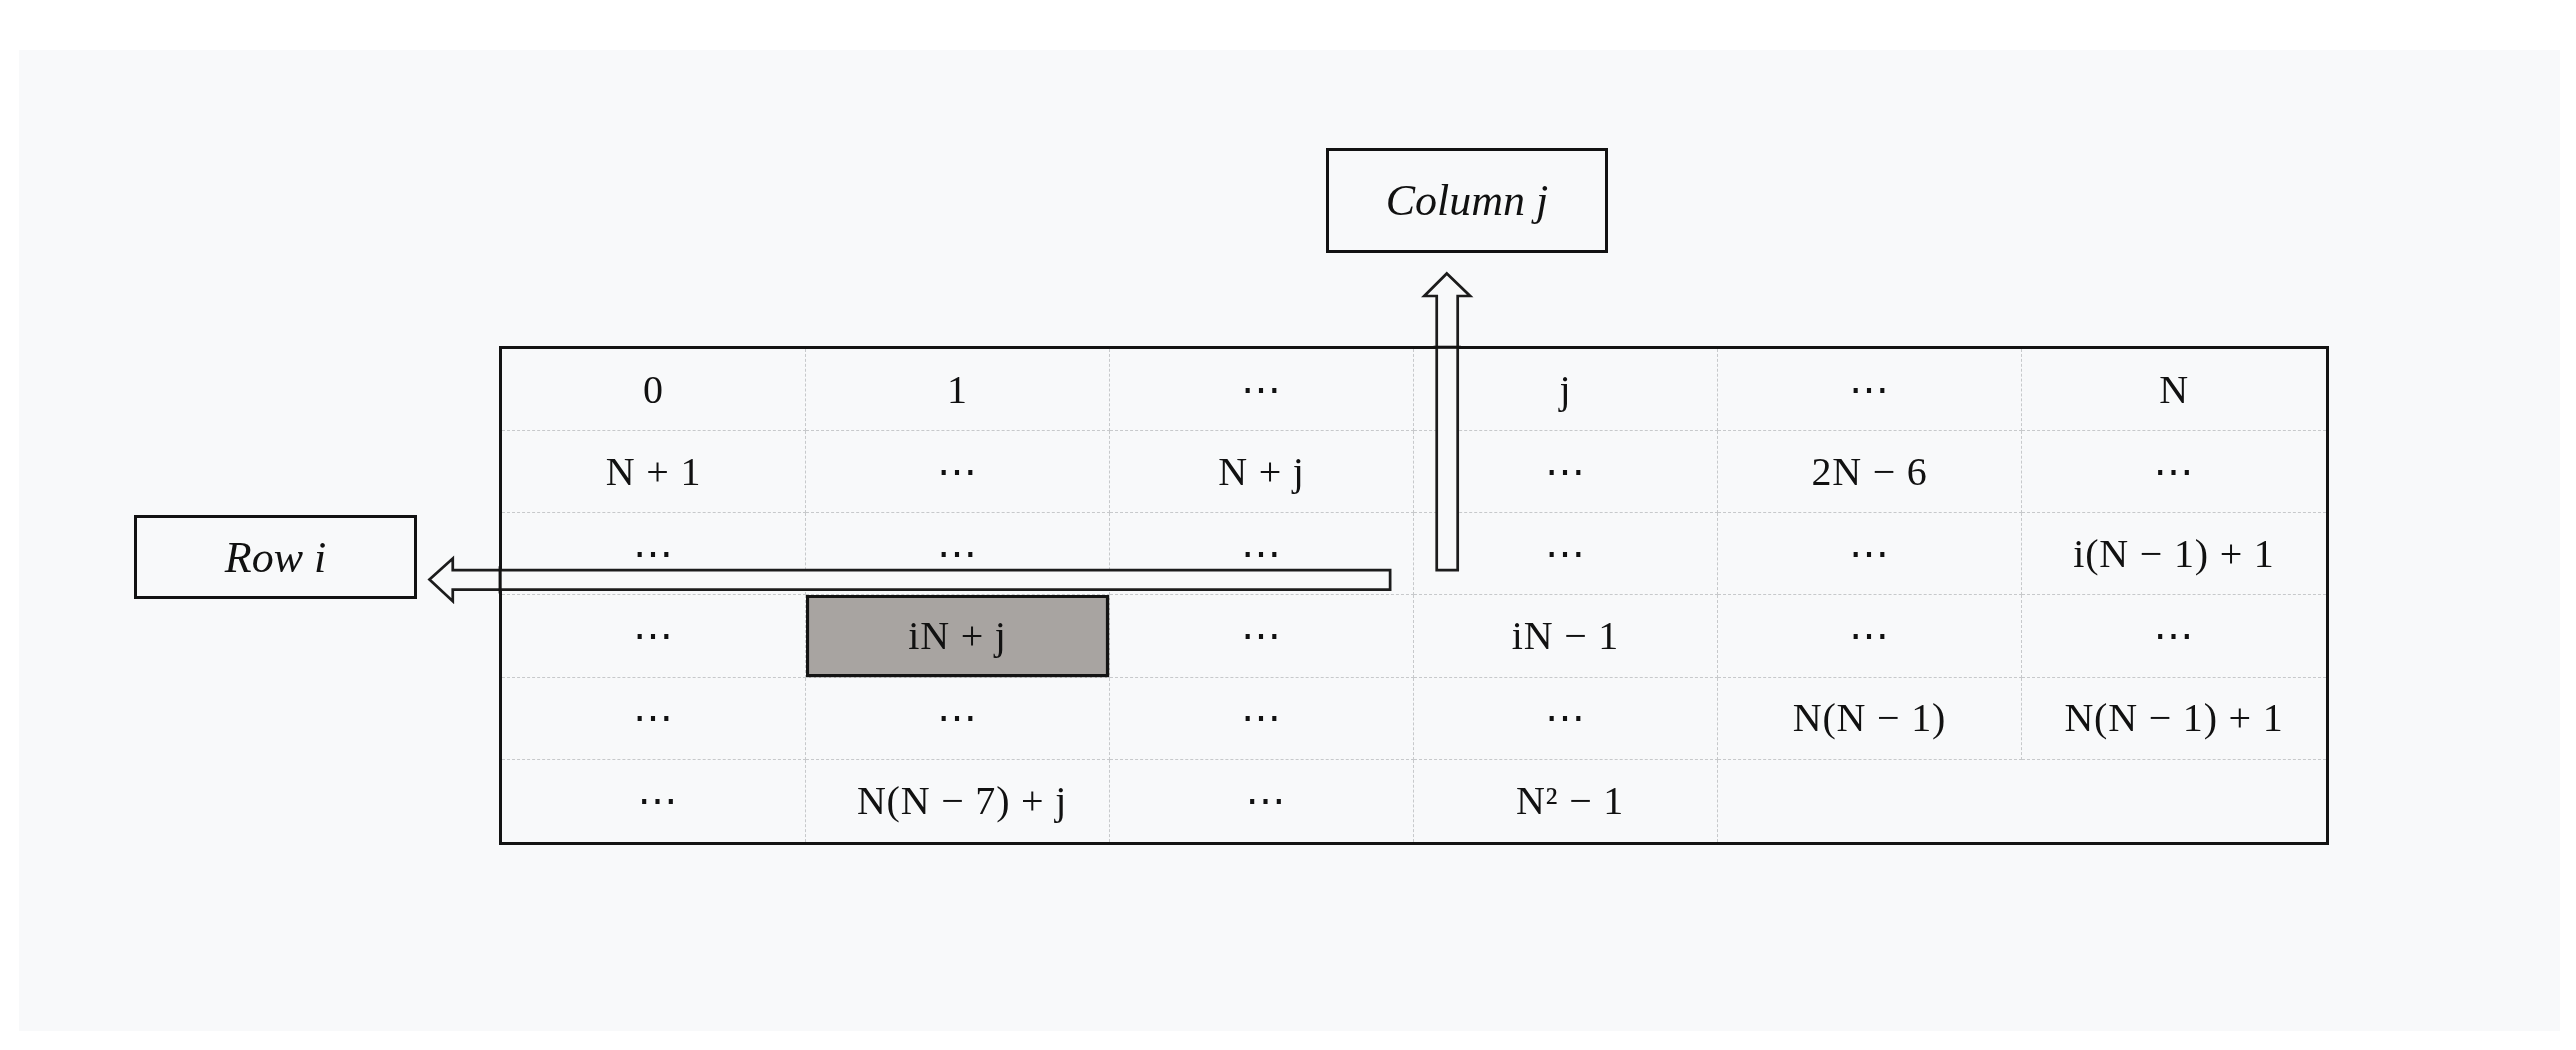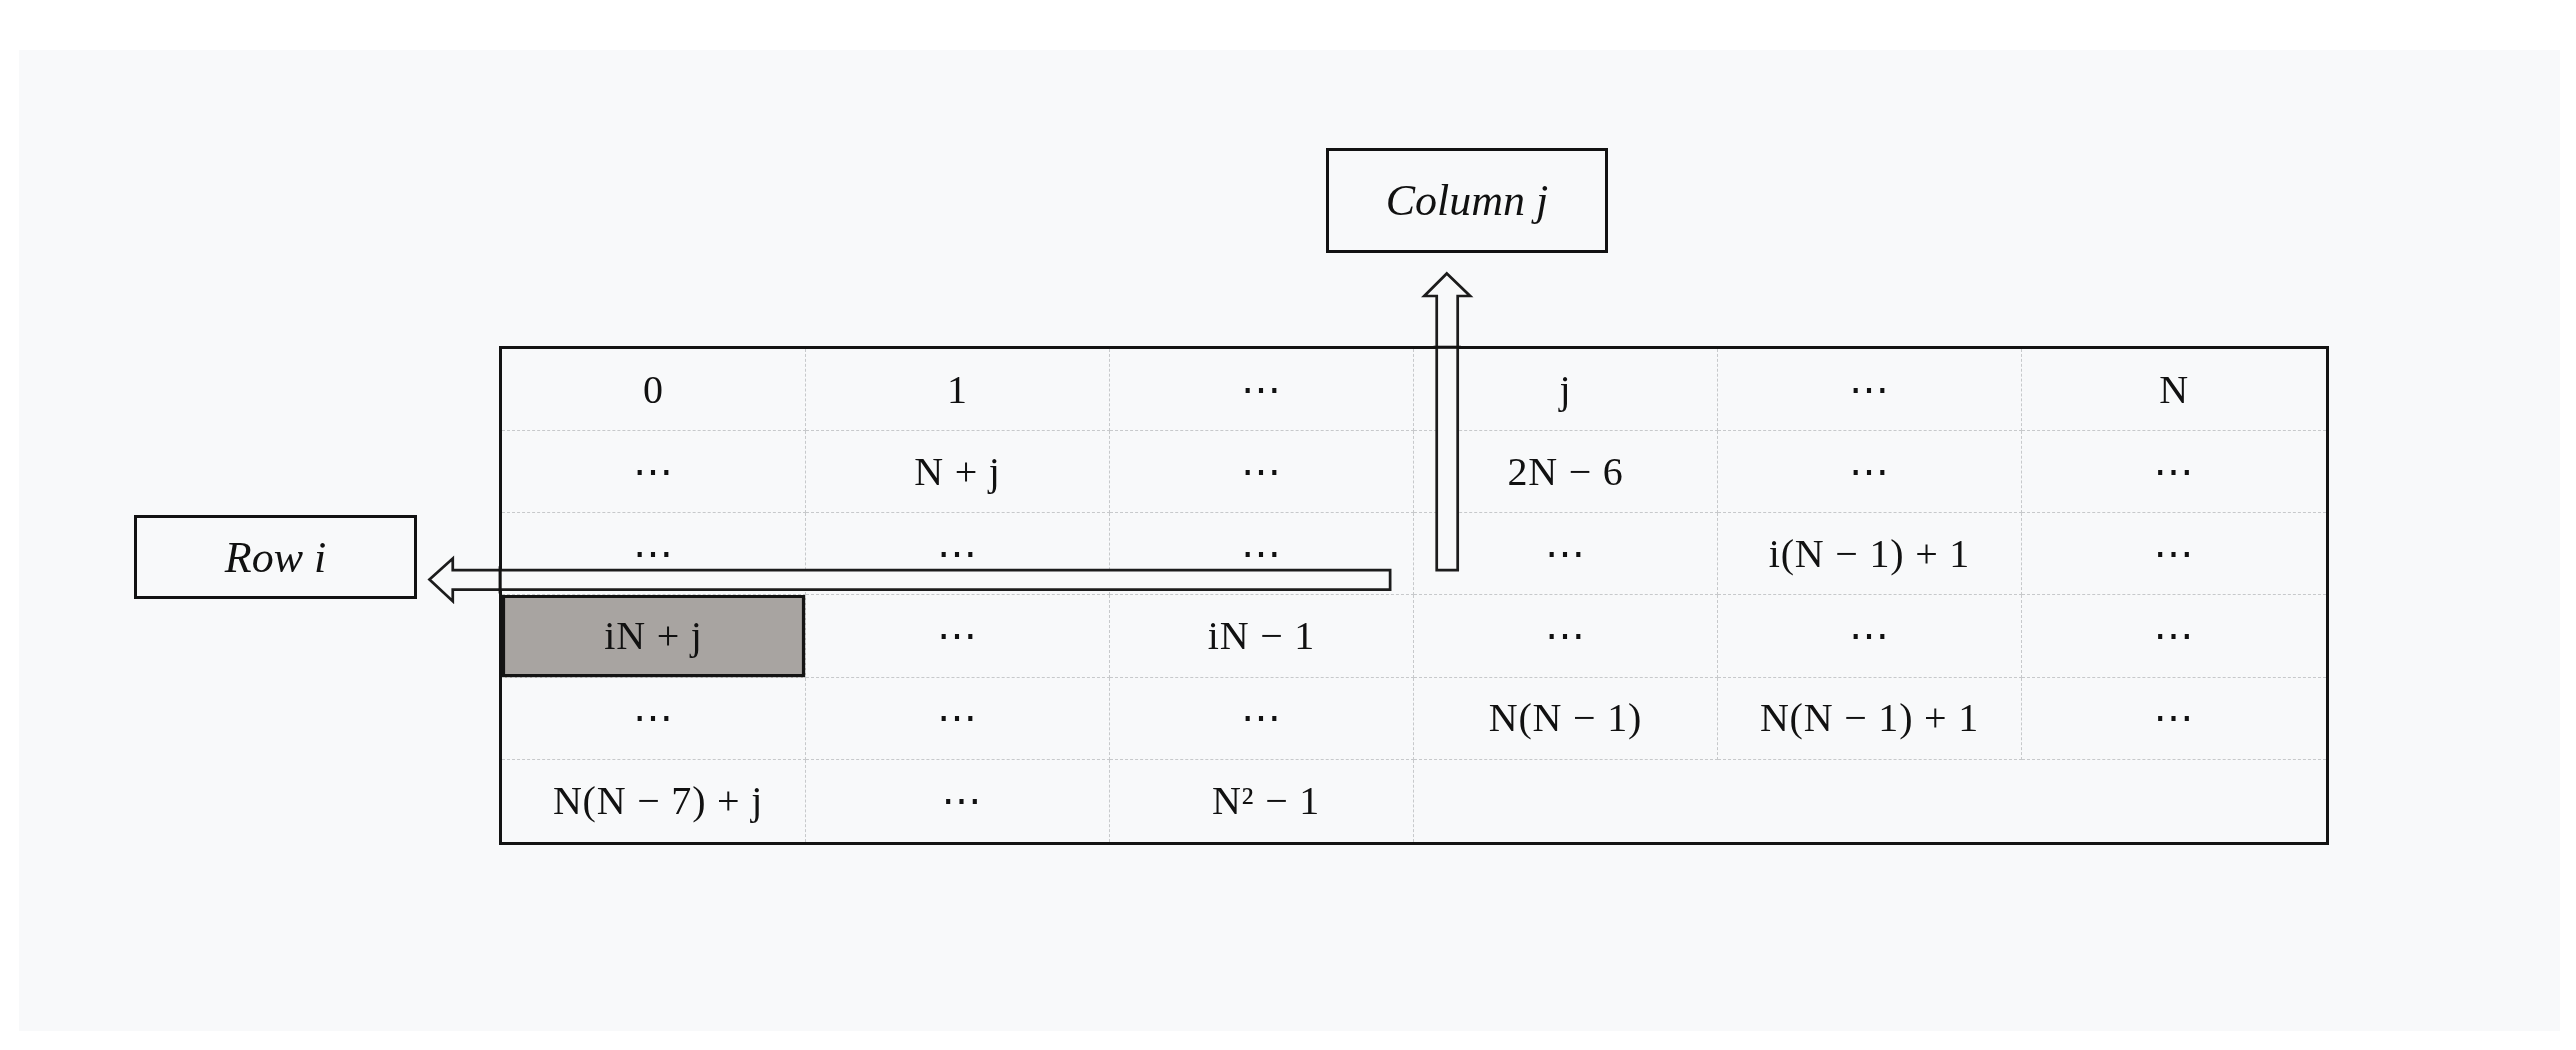--- a/index.html
+++ b/index.html
@@ -47,20 +47,21 @@
   <div id="panel"></div>
 
   <div id="matrix-table">
     <div class="cell">0</div>
     <div class="cell">1</div>
     <div class="cell">⋯</div>
     <div class="cell">j</div>
     <div class="cell">⋯</div>
 
     <div class="cell">N</div>
+    <div class="cell">N + 1</div>
     <div class="cell">⋯</div>
     <div class="cell">N + j</div>
     <div class="cell">⋯</div>
     <div class="cell">2N − 6</div>
 
     <div class="cell">⋯</div>
     <div class="cell">⋯</div>
     <div class="cell">⋯</div>
     <div class="cell">⋯</div>
     <div class="cell">⋯</div>

